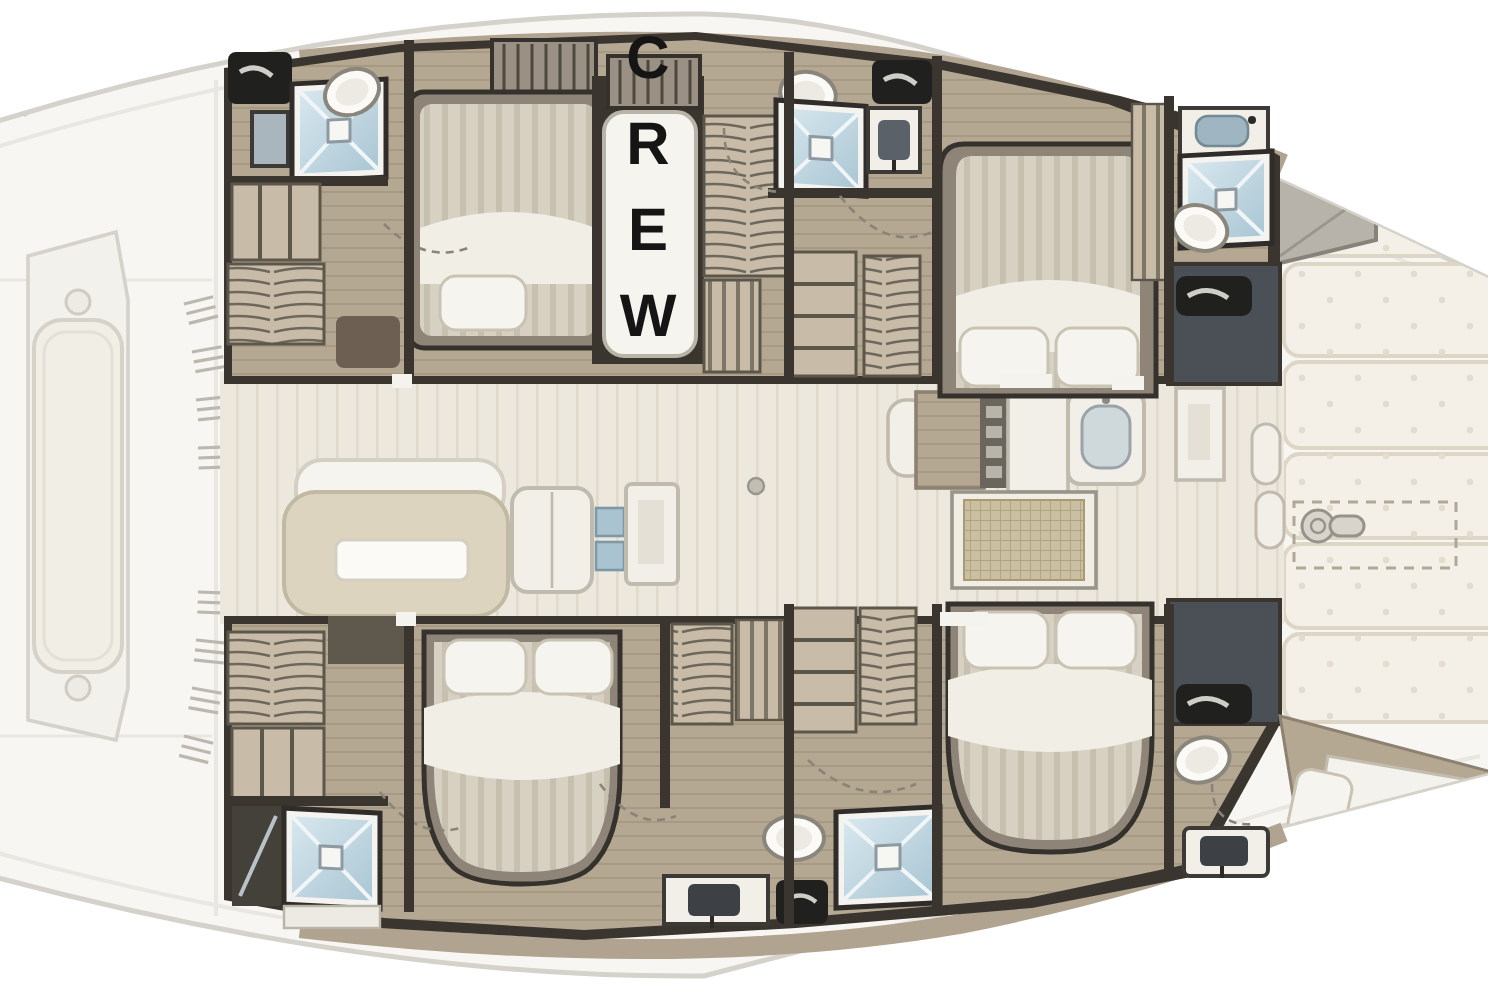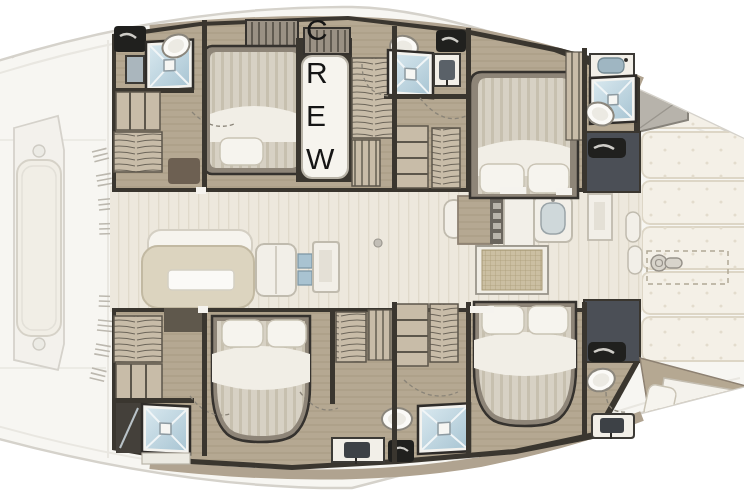--- a/index.html
+++ b/index.html
@@ -2,22 +2,22 @@
 <html style="--deck: #f7f6f2; --deck_line: #d5d2cb; --deck_inner: #e9e7e1; --wall: #3a362f; --wall_soft: #6b6459; --wood: #b5a892; --wood_light: #c8bca8; --saloon: #ede8dd; --saloon_grain: #e0dacb; --dark_room: #4b4f56; --locker: #20201e; --locker_handle: #cfcdc8; --shower_frame: #f4f3ef; --shower_blue: #aac6d4; --shower_blue_light: #d7e7ee; --mattress: #d7d1c4; --mattress_stripe: #c7c0af; --pillow: #f6f4ee; --pillow_line: #c9c3b4; --duvet: #f1eee6; --sofa_seat: #dcd4bf; --sofa_back: #f6f4ee; --furniture_white: #f2efe8; --furniture_line: #c0bbae; --grid_bg: #cbbfa2; --grid_line: #a89a76; --tan: #b0a390; --cushion: #f4f0e7; --cushion_line: #ddd6c6; --tuft: #e3dccd; --porcelain: #fbfaf7; --porcelain_line: #8b867c; --text: #151515;"><head>
 <meta charset="utf-8">
 <style>
   html,body{margin:0;padding:0;background:#ffffff;}
   .stage{position:relative;width:744px;height:496px;overflow:hidden;background:#fff;
          font-family:"Liberation Sans",sans-serif;}
   .stage svg{position:absolute;left:0;top:0;}
   .crew-label{
     position:absolute;left:306px;top:8px;width:36px;
     font-family:"Liberation Sans",sans-serif;
-    font-weight:400;font-size:30px;line-height:43px;
-    text-align:left;word-break:break-all;
+    font-weight:700;font-size:30px;line-height:43px;
+    text-align:center;word-break:break-all;
     color:var(--text,#151515);z-index:5;user-select:none;
   }
 </style>
 </head>
 <body>
 
 <div class="stage">
 
 <svg width="744" height="496" viewBox="0 0 744 496">
   <defs>

